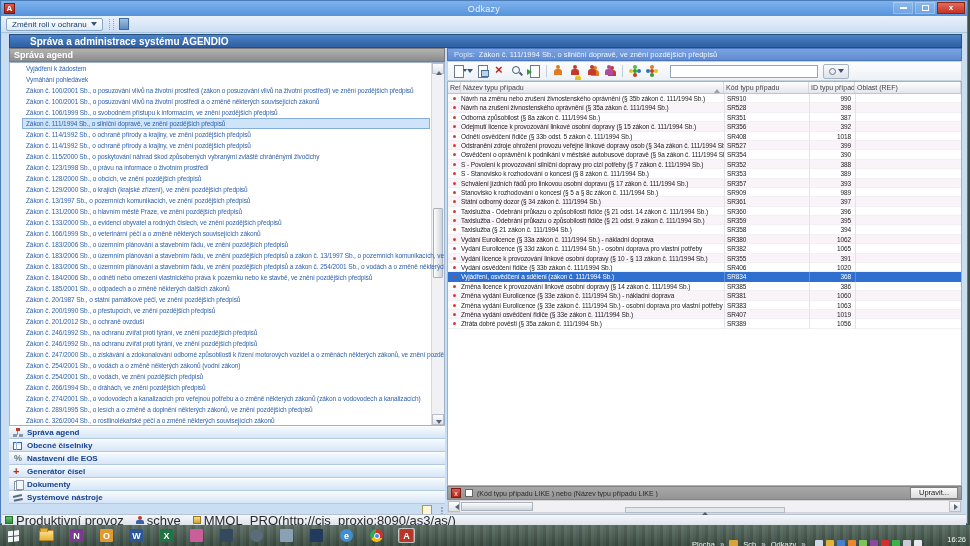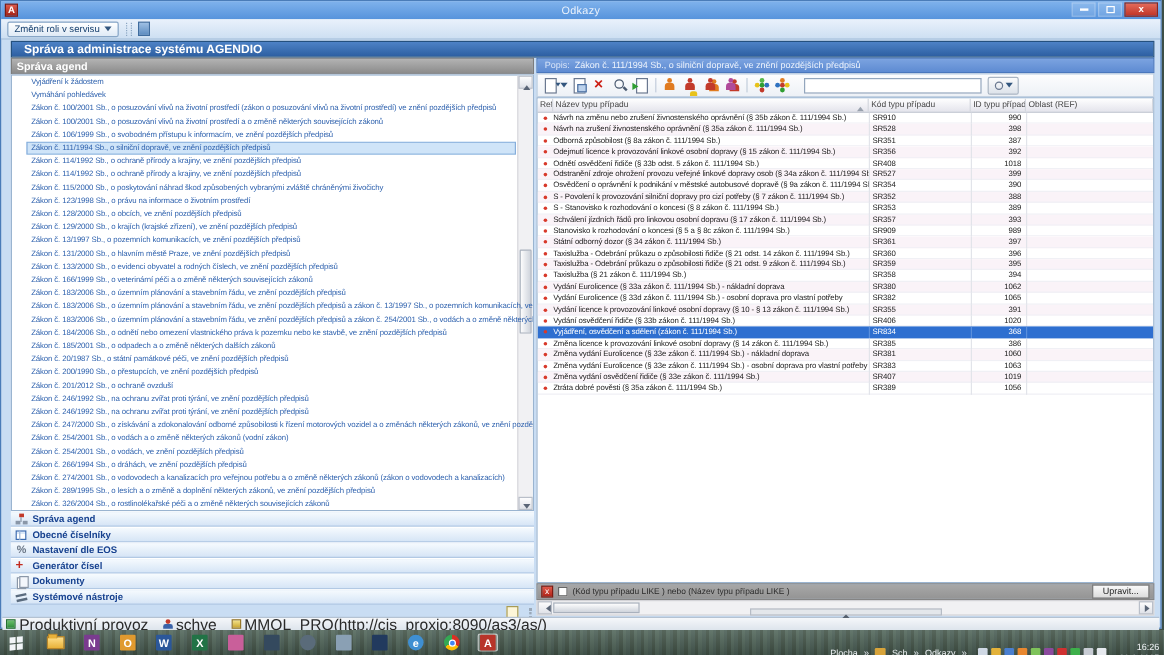--- a/index.html
+++ b/index.html
@@ -19,21 +19,21 @@
   .glyph-x{font-size:8px;font-weight:bold;line-height:1;}
 
   
   .top-toolbar{position:absolute;left:0;top:15px;right:0;height:17px;background:linear-gradient(#e9f1fb,#cddff2);border-bottom:1px solid #a9c2dd;display:flex;align-items:center;padding-left:5px;box-sizing:border-box;}
   .role-button{height:13px;display:flex;align-items:center;gap:4px;background:linear-gradient(#ffffff,#dfeaf6);border:1px solid #88a6c6;border-radius:2px;font-size:8px;color:#17406e;padding:0 5px;font-family:inherit;}
   .caret-down{width:0;height:0;border:3px solid transparent;border-top:4px solid #33567e;margin-top:3px;}
   .tool-grip{width:3px;height:11px;margin-left:6px;border-left:1px dotted #8ba6c2;border-right:1px dotted #8ba6c2;}
   .tool-mini-icon{width:8px;height:10px;margin-left:5px;background:linear-gradient(#9fc0e4,#5d8cc0);border:1px solid #3f6c9e;}
 
   .content{position:absolute;left:8px;top:33px;width:953px;height:480px;}
-  .app-header{position:absolute;left:0;top:0;right:0;height:14px;background:linear-gradient(#4d82c6,#2d5fa2);border:1px solid #24507e;box-sizing:border-box;color:#fff;font-weight:bold;font-size:10px;display:flex;align-items:center;padding-left:10px;}
+  .app-header{position:absolute;left:0;top:0;right:0;height:14px;background:linear-gradient(#4d82c6,#2d5fa2);border:1px solid #24507e;box-sizing:border-box;color:#fff;font-weight:bold;font-size:10px;display:flex;align-items:center;padding-left:20px;}
 
   
   .left-panel{position:absolute;left:0;top:14px;width:436px;bottom:0;}
   .left-header{height:14px;background:linear-gradient(#b3b3b3,#8b8b8b);border:1px solid #7c7c7c;box-sizing:border-box;color:#fff;font-weight:bold;font-size:9px;display:flex;align-items:center;padding-left:4px;}
   .law-list{position:absolute;top:14px;left:0;right:0;height:364px;background:#fff;border:1px solid #9ab4d0;box-sizing:border-box;overflow:hidden;}
   .law-row{position:relative;height:11px;line-height:11px;white-space:nowrap;overflow:hidden;}
   .law-text{position:relative;z-index:1;display:block;padding-left:16px;font-size:6.5px;letter-spacing:-.1px;color:#2f62ae;}
   .law-row.selected::before{content:"";position:absolute;left:12px;right:14px;top:0;bottom:0;background:#cfe4f8;border:1px solid #86aedb;box-sizing:border-box;}
   
   .vscroll{position:absolute;top:0;right:0;width:12px;bottom:0;background:#f1f1f3;border-left:1px solid #d8d8dc;}
@@ -170,21 +170,21 @@
             <span class="glyph-max"></span>
           </span>
         <span class="wbtn close">
             <span class="glyph-x">x</span>
           </span>
       </span>
     </div>
 
     <div class="top-toolbar">
       <button class="role-button">
-        <span>Změnit roli v servisu</span>
+        <span>Změnit roli v ochranu</span>
         <span class="caret-down"></span>
       </button>
       <span class="tool-grip"></span>
       <span class="tool-mini-icon"></span>
     </div>
 
     <div class="content">
       <div class="app-header">
         <span>Správa a administrace systému AGENDIO</span>
       </div>

